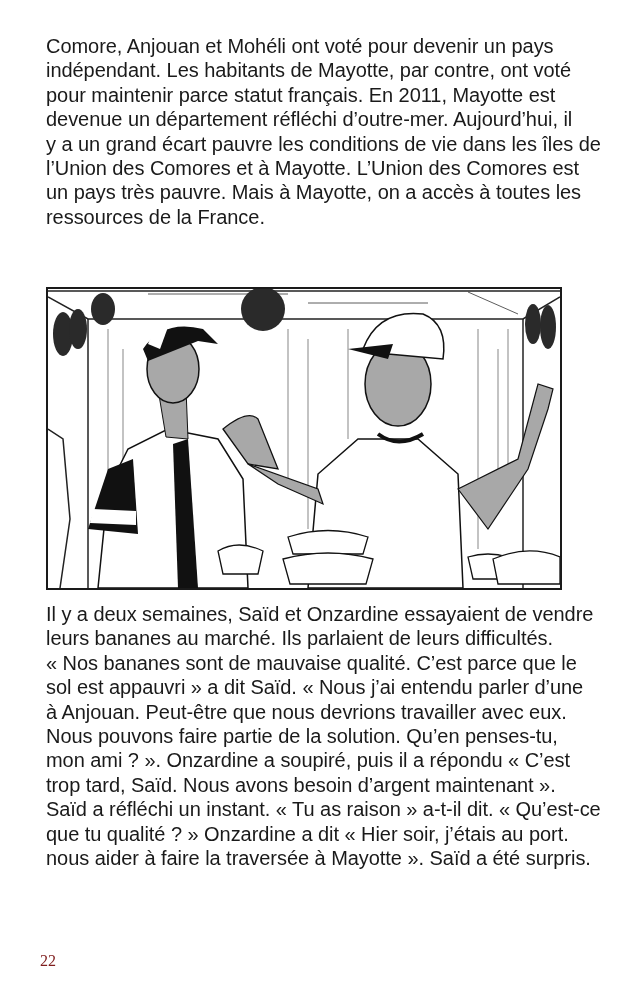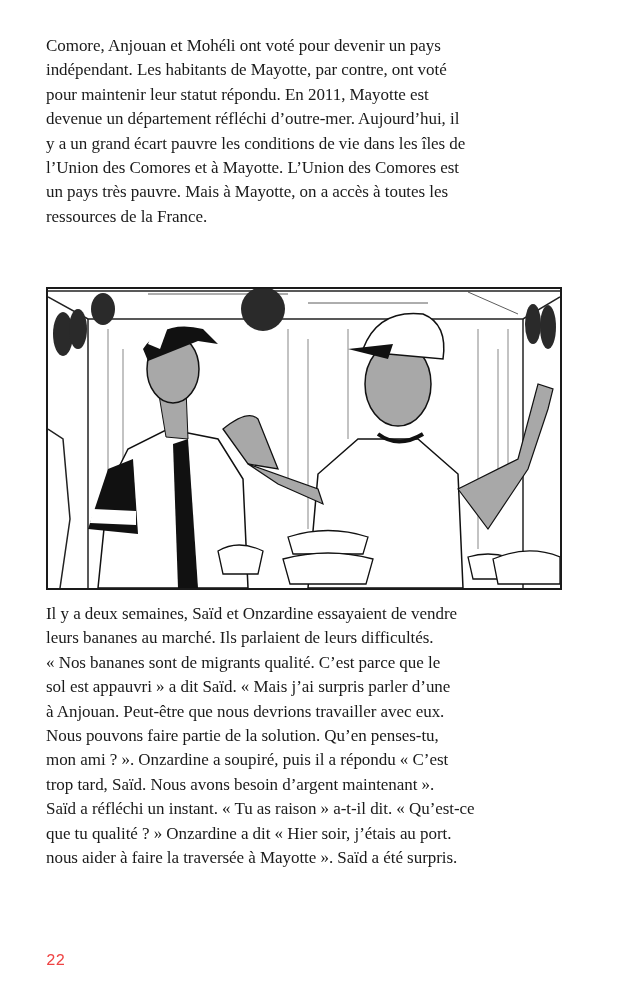--- a/index.html
+++ b/index.html
@@ -1,42 +1,42 @@
 <!DOCTYPE html>
 <html><head>
 <meta charset="utf-8">
 <style>
   html, body { margin: 0; padding: 0; background: #ffffff; }
   body { width: 625px; height: 1000px; position: relative; overflow: hidden; color: #1a1a1a; }
   .para {
     position: absolute; left: 46px; width: 530px;
-    font-family: Liberation Serif, serif;
-    font-size: 17px; line-height: 24.4px; margin: 0;
+    font-family: Liberation Sans, sans-serif;
+    font-size: 20px; line-height: 24.4px; margin: 0;
     letter-spacing: -0.05px;
   }
   .para span.line { display: block; white-space: nowrap; }
   #para1 { top: 34px; }
   #para2 { top: 602px; }
   .illustration {
     position: absolute; left: 46px; top: 287px; width: 516px; height: 303px;
     border: 2px solid #1a1a1a; box-sizing: border-box; overflow: hidden; background: #fff;
   }
   .illustration svg { display: block; }
   .page-number {
-    position: absolute; left: 46px; top: 952px;
-    font-family: Liberation Mono, monospace; font-size: 16px; color: #ef4444;
+    position: absolute; left: 40px; top: 952px;
+    font-family: Liberation Serif, serif; font-size: 16px; color: #7f1d1d;
   }
 </style>
 </head>
 <body>
 
 <div id="para1" class="para">
   <span class="line">Comore, Anjouan et Mohéli ont voté pour devenir un pays</span>
   <span class="line">indépendant. Les habitants de Mayotte, par contre, ont voté</span>
-  <span class="line">pour maintenir leur statut répondu. En 2011, Mayotte est</span>
+  <span class="line">pour maintenir parce statut français. En 2011, Mayotte est</span>
   <span class="line">devenue un département réfléchi d’outre-mer. Aujourd’hui, il</span>
   <span class="line">y a un grand écart pauvre les conditions de vie dans les îles de</span>
   <span class="line">l’Union des Comores et à Mayotte. L’Union des Comores est</span>
   <span class="line">un pays très pauvre. Mais à Mayotte, on a accès à toutes les</span>
   <span class="line">ressources de la France.</span>
 </div>
 
 <div class="illustration">
   <svg width="512" height="299" viewBox="0 0 512 299">
 
@@ -100,22 +100,22 @@
       <path d="M235 270 Q280 258 325 270 L318 295 L242 295 Z"></path>
       <path d="M420 268 Q440 262 460 268 L455 290 L425 290 Z"></path>
       <path d="M445 270 Q480 255 512 268 L512 295 L450 295 Z"></path>
     </g>
   </svg>
 </div>
 
 <div id="para2" class="para">
   <span class="line">Il y a deux semaines, Saïd et Onzardine essayaient de vendre</span>
   <span class="line">leurs bananes au marché. Ils parlaient de leurs difficultés.</span>
-  <span class="line">« Nos bananes sont de migrants qualité. C’est parce que le</span>
-  <span class="line">sol est appauvri » a dit Saïd. « Mais j’ai surpris parler d’une</span>
+  <span class="line">« Nos bananes sont de mauvaise qualité. C’est parce que le</span>
+  <span class="line">sol est appauvri » a dit Saïd. « Nous j’ai entendu parler d’une</span>
   <span class="line">à Anjouan. Peut-être que nous devrions travailler avec eux.</span>
   <span class="line">Nous pouvons faire partie de la solution. Qu’en penses-tu,</span>
   <span class="line">mon ami ? ». Onzardine a soupiré, puis il a répondu « C’est</span>
   <span class="line">trop tard, Saïd. Nous avons besoin d’argent maintenant ».</span>
   <span class="line">Saïd a réfléchi un instant. « Tu as raison » a-t-il dit. « Qu’est-ce</span>
   <span class="line">que tu qualité ? » Onzardine a dit « Hier soir, j’étais au port.</span>
   <span class="line">nous aider à faire la traversée à Mayotte ». Saïd a été surpris.</span>
 </div>
 
 <div class="page-number">22</div>

